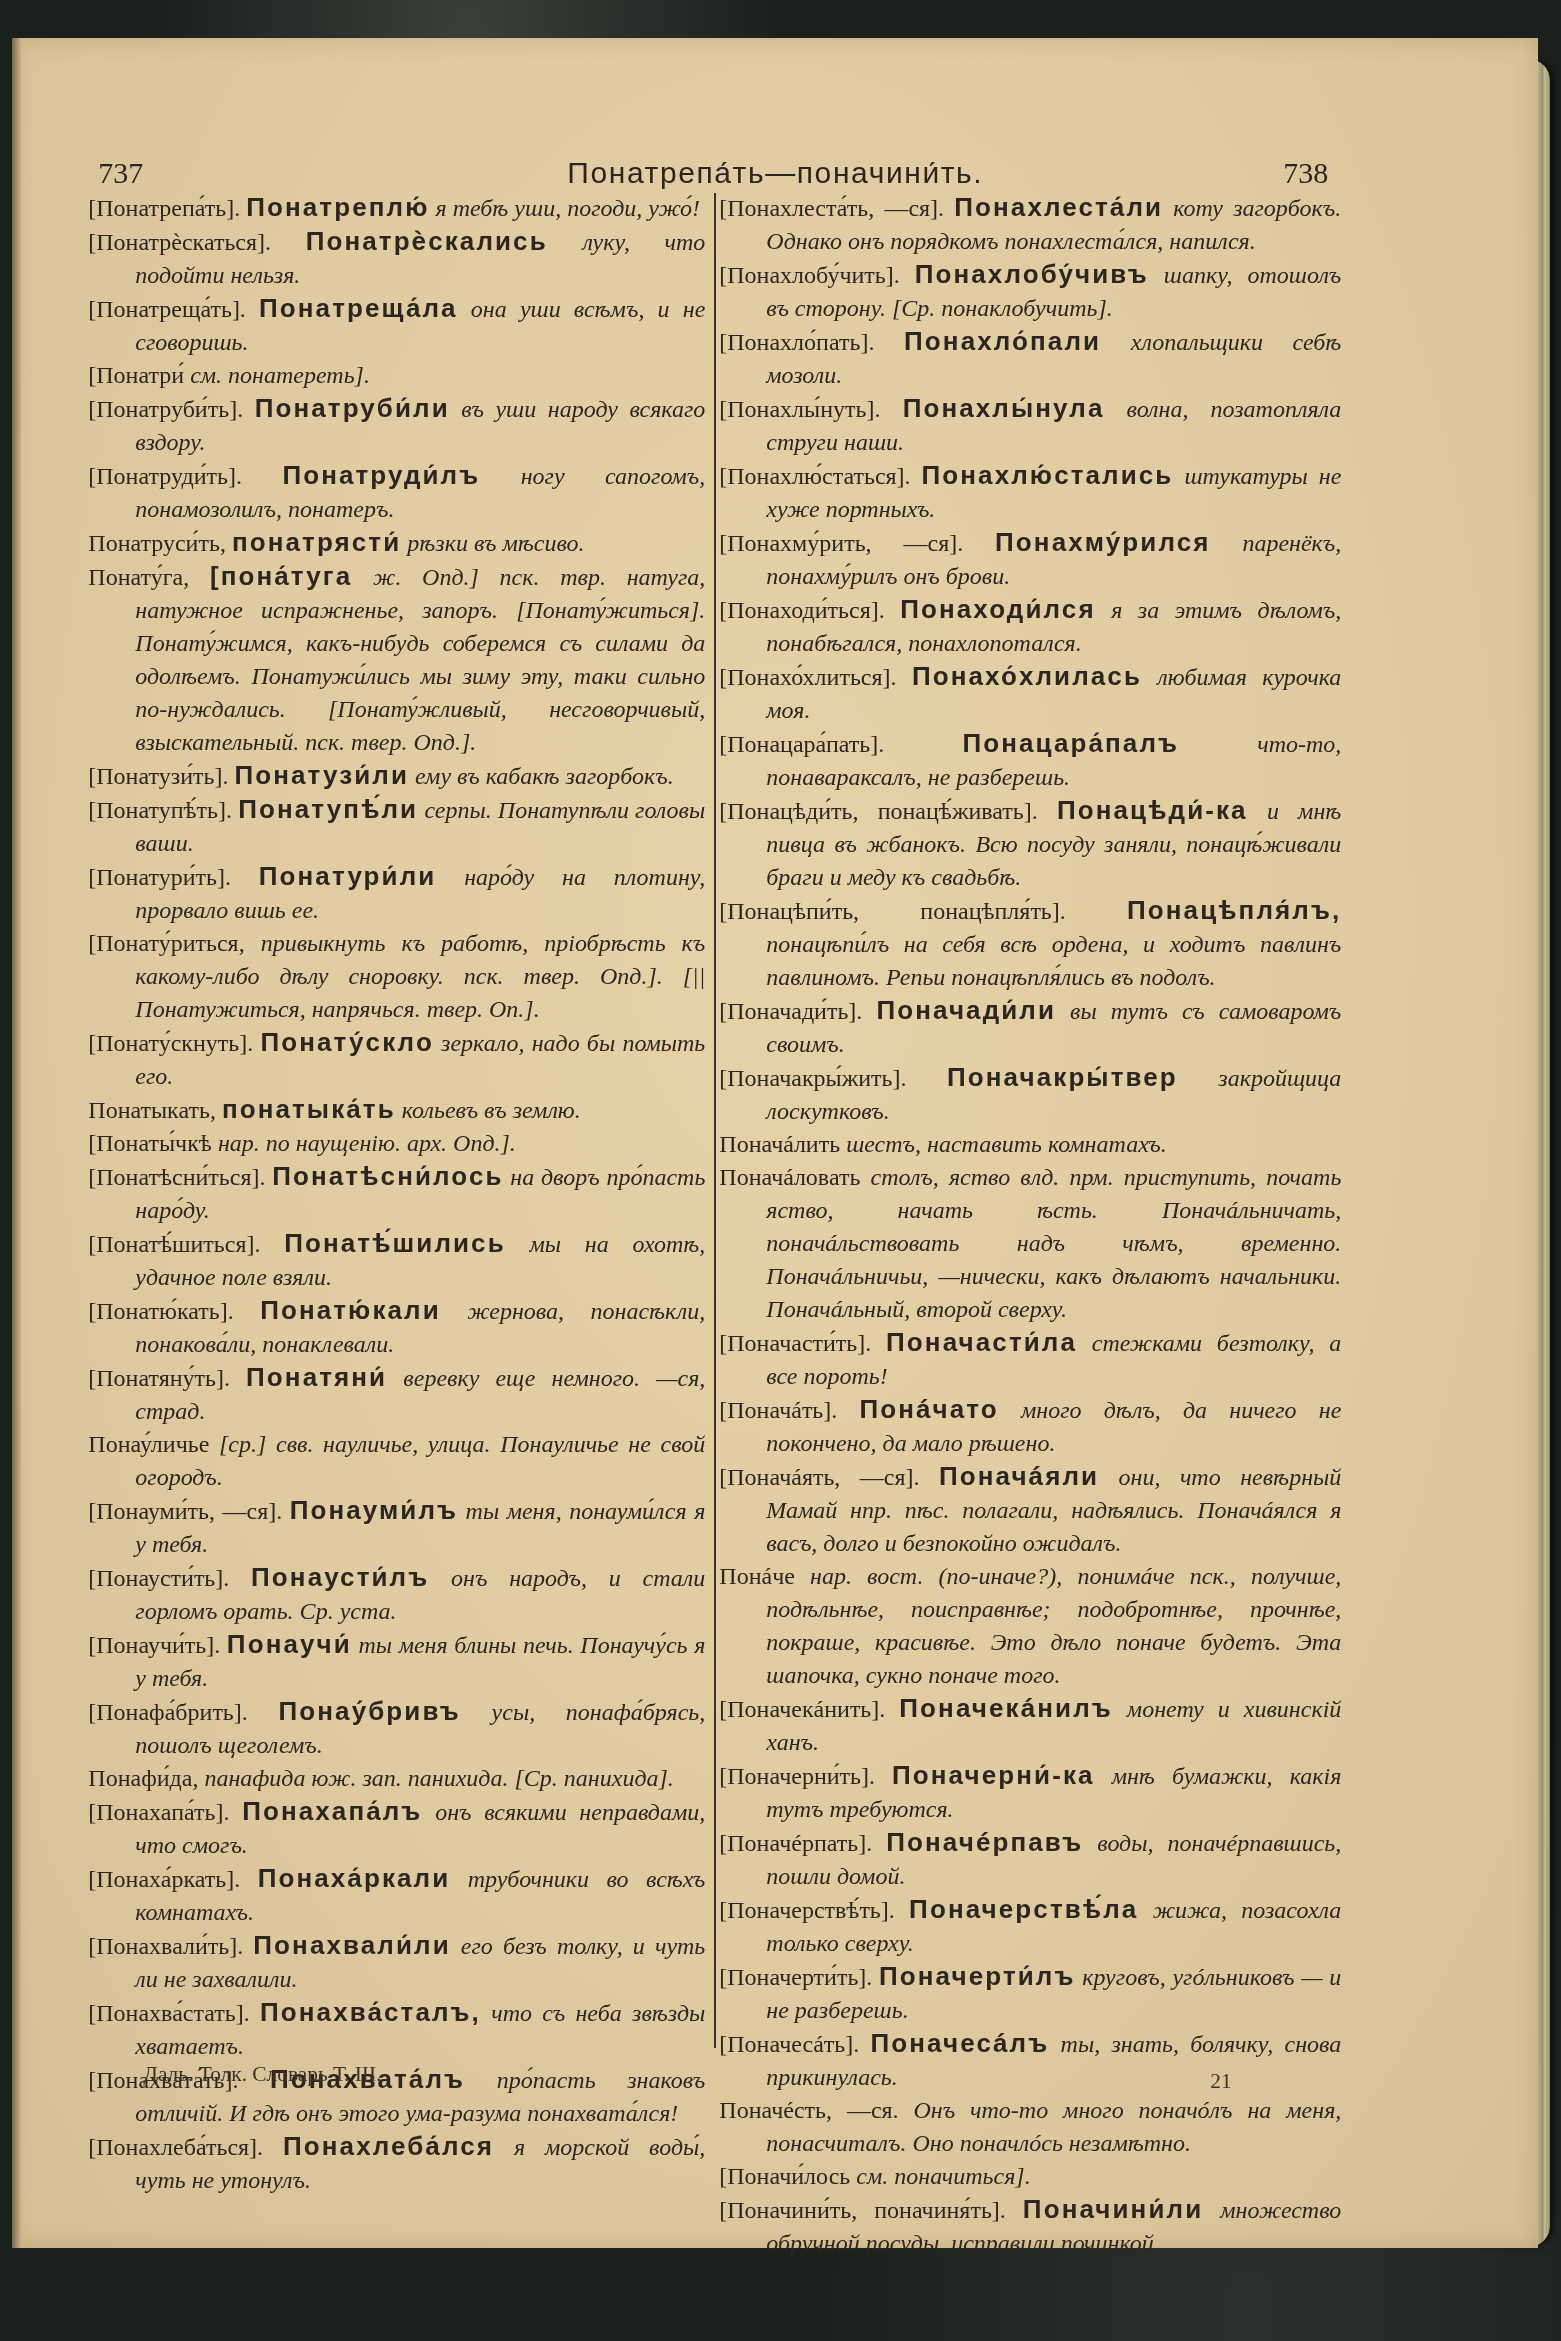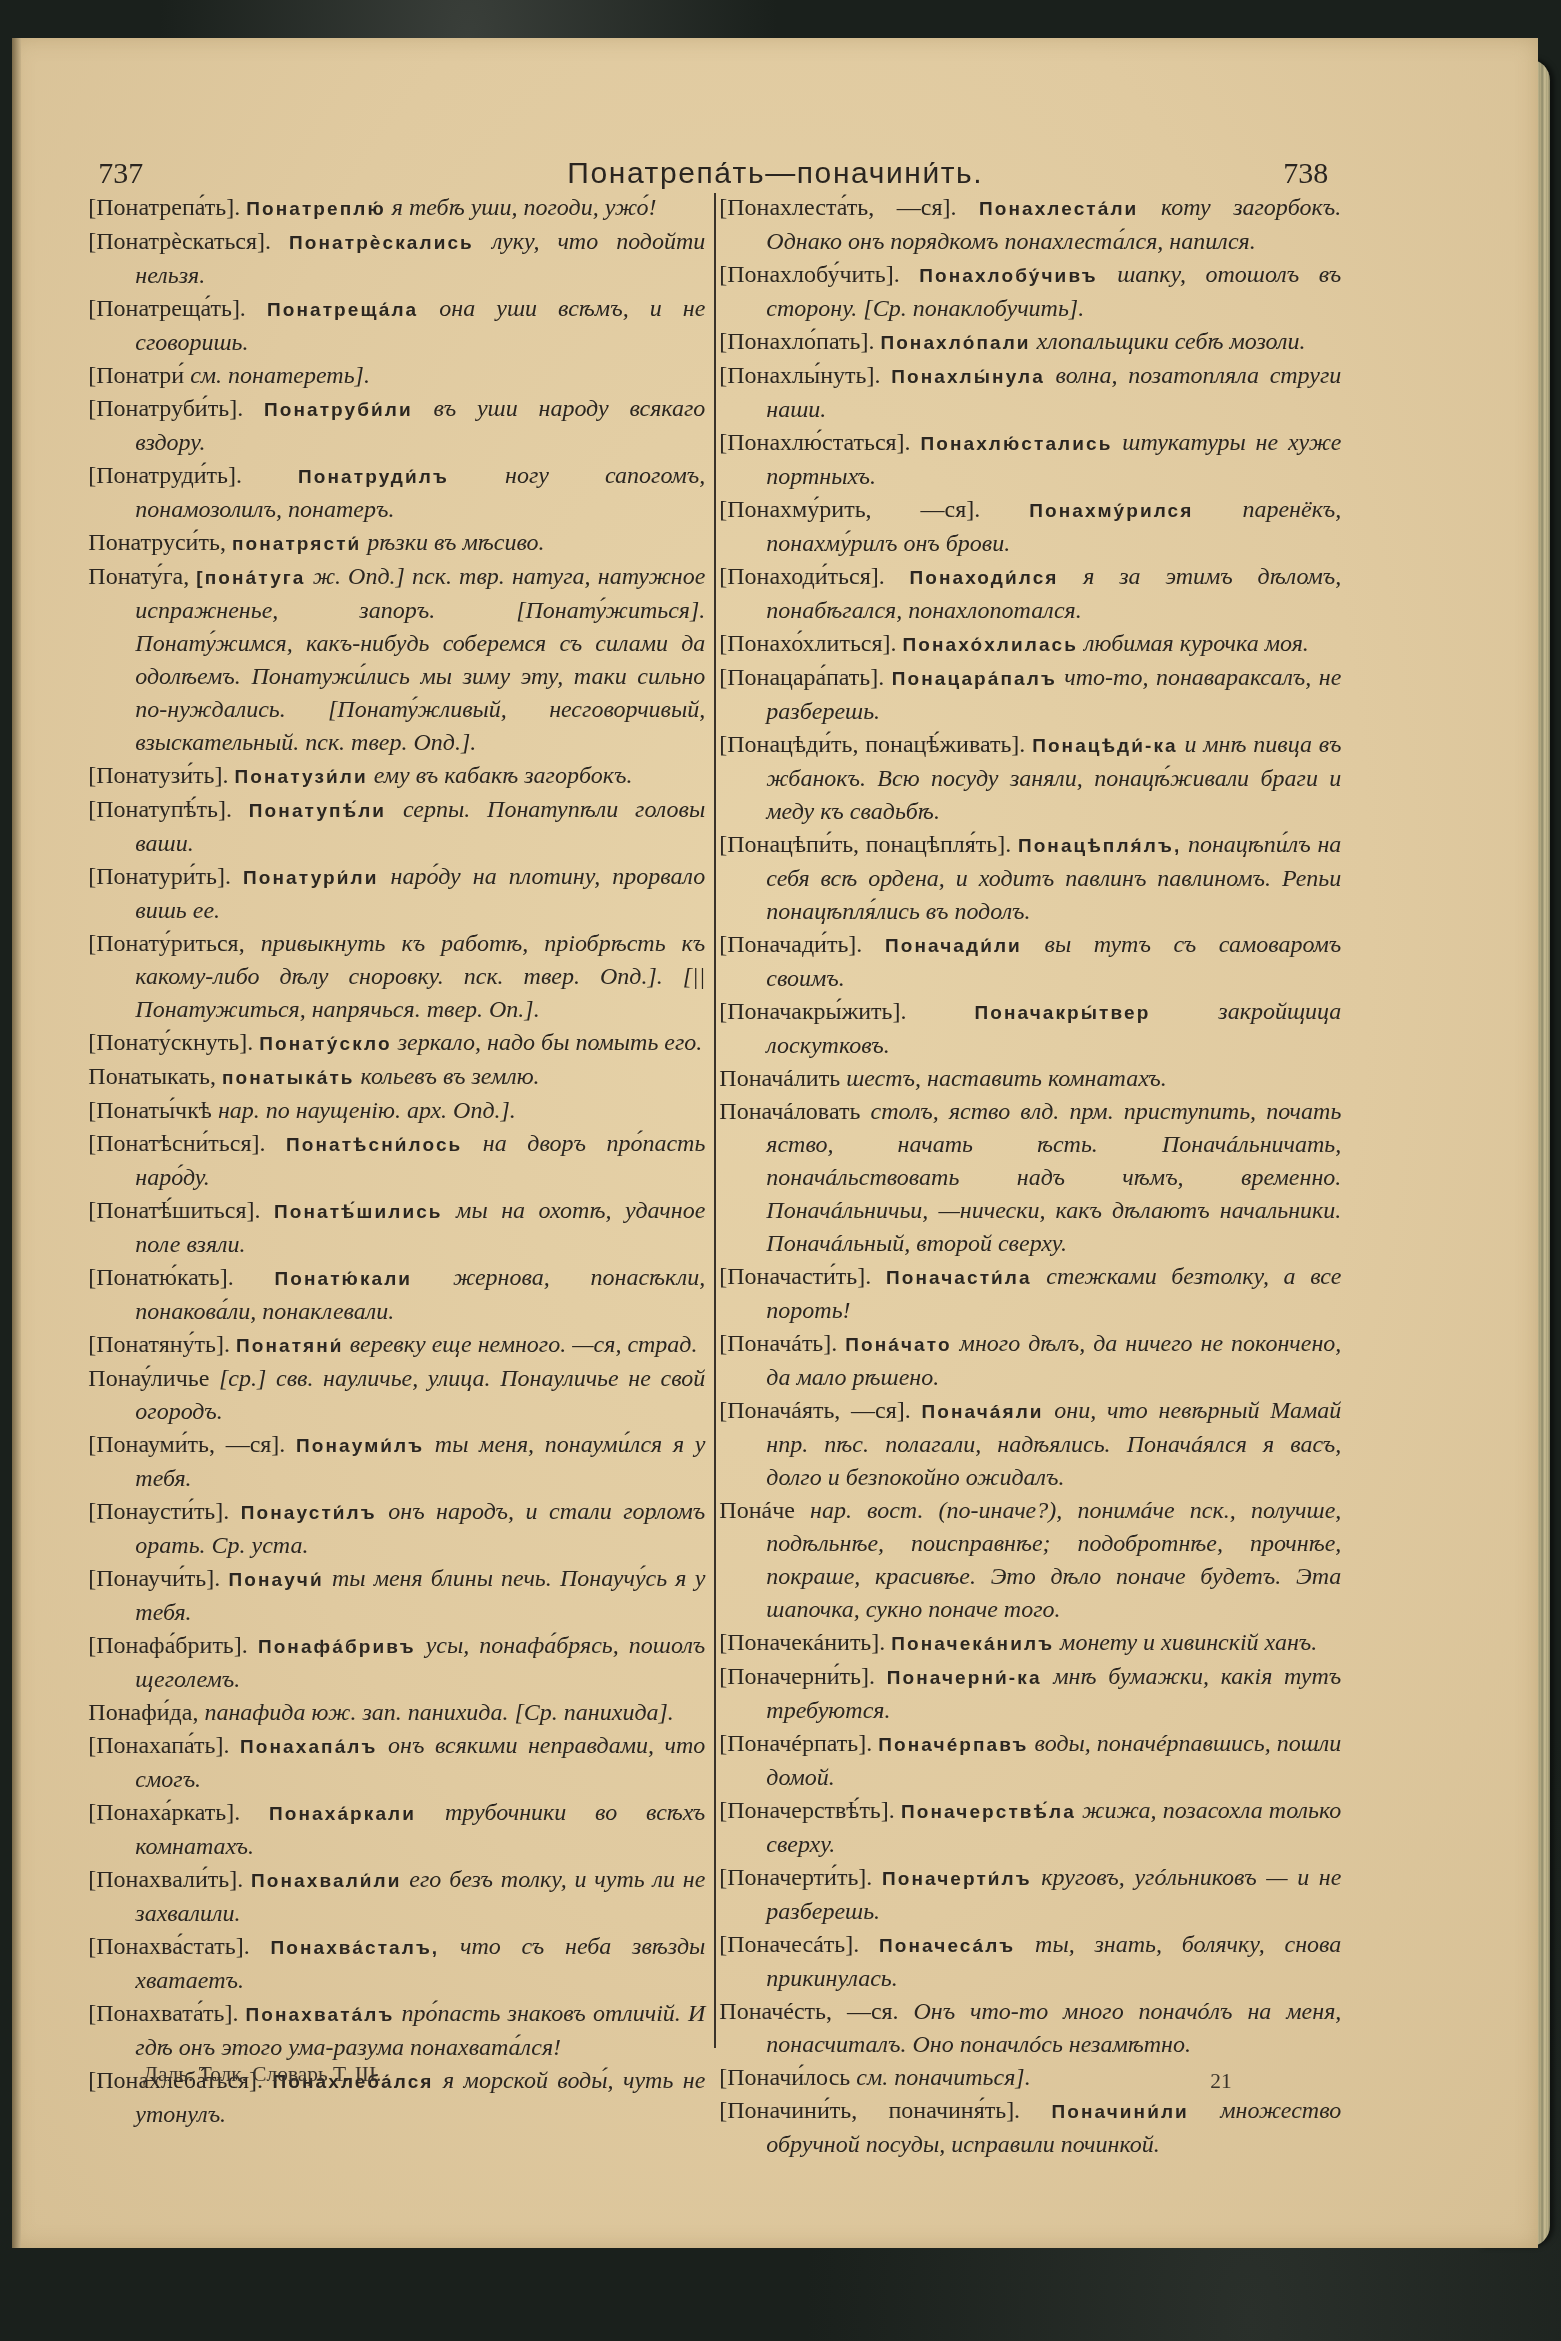--- a/index.html
+++ b/index.html
@@ -47,21 +47,21 @@
     text-align:justify;
   }
   .col-left { left:76px; }
   .col-right { left:707px; width:622px; }
   .col-rule {
     position:absolute; left:702px; top:155px; width:1.6px; height:1855px;
     background:#3a332a;
   }
   .entry { margin:0; padding-left:47px; text-indent:-47px; }
   .hw { font-weight:normal; font-family:"Liberation Serif", serif; }
-  .bold { font-weight:bold; letter-spacing:2.1px; font-family:"Liberation Sans", sans-serif; font-size:19px; }
+  .bold { font-weight:bold; letter-spacing:2.1px; font-family:"Liberation Sans", sans-serif; font-size:26px; }
   .it { font-style:italic; }
   .sig {
     position:absolute; left:131px; top:2016px; font-size:21.4px; color:#3a332a;margin-top:8px;
   }
   .sig-num {
     position:absolute; left:1198px; top:2011px; font-size:21.4px; color:#3a332a;margin-top:20px;
   }
 </style>
 </head>
 <body>
@@ -95,21 +95,21 @@
       <p class="entry"><span class="hw">Понатыкать,</span> <span class="bold">понатыка́ть</span> <span class="it">кольевъ въ землю.</span></p>
       <p class="entry"><span class="hw">[Понаты́чкѣ</span> <span class="it">нар. по наущенiю. арх. Опд.].</span></p>
       <p class="entry"><span class="hw">[Понатѣсни́ться].</span> <span class="bold">Понатѣсни́лось</span> <span class="it">на дворъ про́пасть наро́ду.</span></p>
       <p class="entry"><span class="hw">[Понатѣ́шиться].</span> <span class="bold">Понатѣ́шились</span> <span class="it">мы на охотѣ, удачное поле взяли.</span></p>
       <p class="entry"><span class="hw">[Понатю́кать].</span> <span class="bold">Понатю́кали</span> <span class="it">жернова, понасѣкли, понакова́ли, понаклевали.</span></p>
       <p class="entry"><span class="hw">[Понатяну́ть].</span> <span class="bold">Понатяни́</span> <span class="it">веревку еще немного. —ся, страд.</span></p>
       <p class="entry"><span class="hw">Понау́личье</span> <span class="it">[ср.] свв. науличье, улица. Понауличье не свой огородъ.</span></p>
       <p class="entry"><span class="hw">[Понауми́ть, —ся].</span> <span class="bold">Понауми́лъ</span> <span class="it">ты меня, понауми́лся я у тебя.</span></p>
       <p class="entry"><span class="hw">[Понаусти́ть].</span> <span class="bold">Понаусти́лъ</span> <span class="it">онъ народъ, и стали горломъ орать. Ср. уста.</span></p>
       <p class="entry"><span class="hw">[Понаучи́ть].</span> <span class="bold">Понаучи́</span> <span class="it">ты меня блины печь. Понаучу́сь я у тебя.</span></p>
-      <p class="entry"><span class="hw">[Понафа́брить].</span> <span class="bold">Понафа́бривъ</span> <span class="it">усы, понафа́брясь, пошолъ щеголемъ.</span></p>
+      <p class="entry"><span class="hw">[Понафа́брить].</span> <span class="bold">Понау́бривъ</span> <span class="it">усы, понафа́брясь, пошолъ щеголемъ.</span></p>
       <p class="entry"><span class="hw">Понафи́да,</span> <span class="it">панафида юж. зап. панихида. [Ср. панихида].</span></p>
       <p class="entry"><span class="hw">[Понахапа́ть].</span> <span class="bold">Понахапа́лъ</span> <span class="it">онъ всякими неправдами, что смогъ.</span></p>
       <p class="entry"><span class="hw">[Понаха́ркать].</span> <span class="bold">Понаха́ркали</span> <span class="it">трубочники во всѣхъ комнатахъ.</span></p>
       <p class="entry"><span class="hw">[Понахвали́ть].</span> <span class="bold">Понахвали́ли</span> <span class="it">его безъ толку, и чуть ли не захвалили.</span></p>
       <p class="entry"><span class="hw">[Понахва́стать].</span> <span class="bold">Понахва́сталъ,</span> <span class="it">что съ неба звѣзды хватаетъ.</span></p>
       <p class="entry"><span class="hw">[Понахвата́ть].</span> <span class="bold">Понахвата́лъ</span> <span class="it">про́пасть знаковъ отличiй. И гдѣ онъ этого ума-разума понахвата́лся!</span></p>
       <p class="entry"><span class="hw">[Понахлеба́ться].</span> <span class="bold">Понахлеба́лся</span> <span class="it">я морской воды́, чуть не утонулъ.</span></p>
     </div>
   <div class="col-rule"></div>
   <div class="col col-right" id="col-right">

